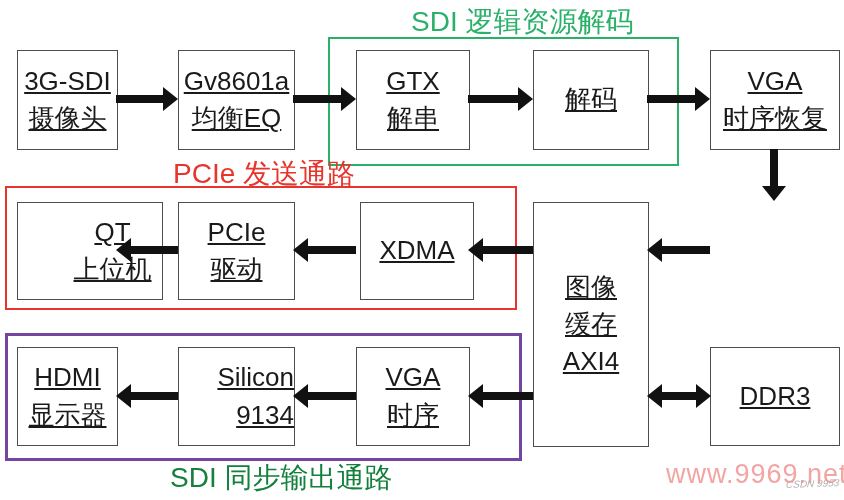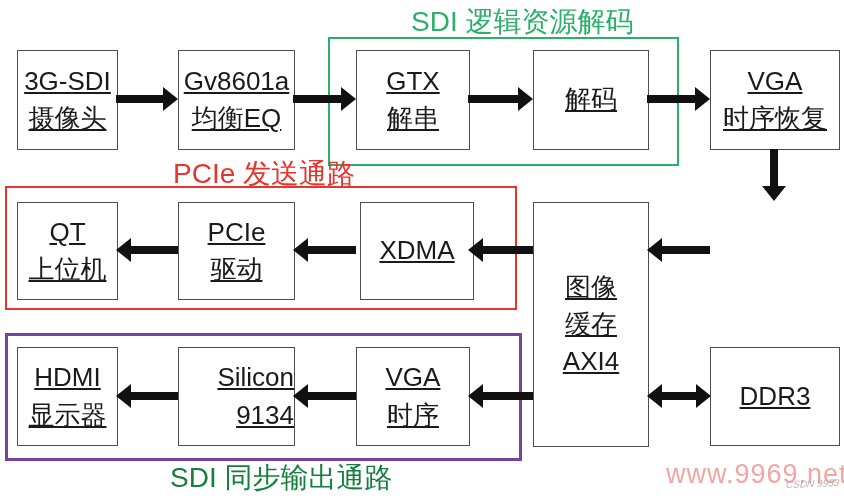--- a/index.html
+++ b/index.html
@@ -52,21 +52,21 @@
       <span>GTX</span>
       <span>解串</span>
     </div>
     <div class="node" style="left: 533px; top: 50px; width: 114px; height: 98px;">
       <span>解码</span>
     </div>
     <div class="node" style="left: 710px; top: 50px; width: 128px; height: 98px;">
       <span>VGA</span>
       <span>时序恢复</span>
     </div>
-    <div class="node" style="left: 17px; top: 202px; width: 99px; height: 96px;">
+    <div class="node" style="left: 17px; top: 202px; width: 99px; height: 96px; padding-left: 45px;">
       <span>QT</span>
       <span>上位机</span>
     </div>
     <div class="node" style="left: 178px; top: 202px; width: 115px; height: 96px; text-align: center;">
       <span>PCIe</span>
       <span>驱动</span>
     </div>
     <div class="node" style="left: 360px; top: 202px; width: 112px; height: 96px;">
       <span>XDMA</span>
     </div>

